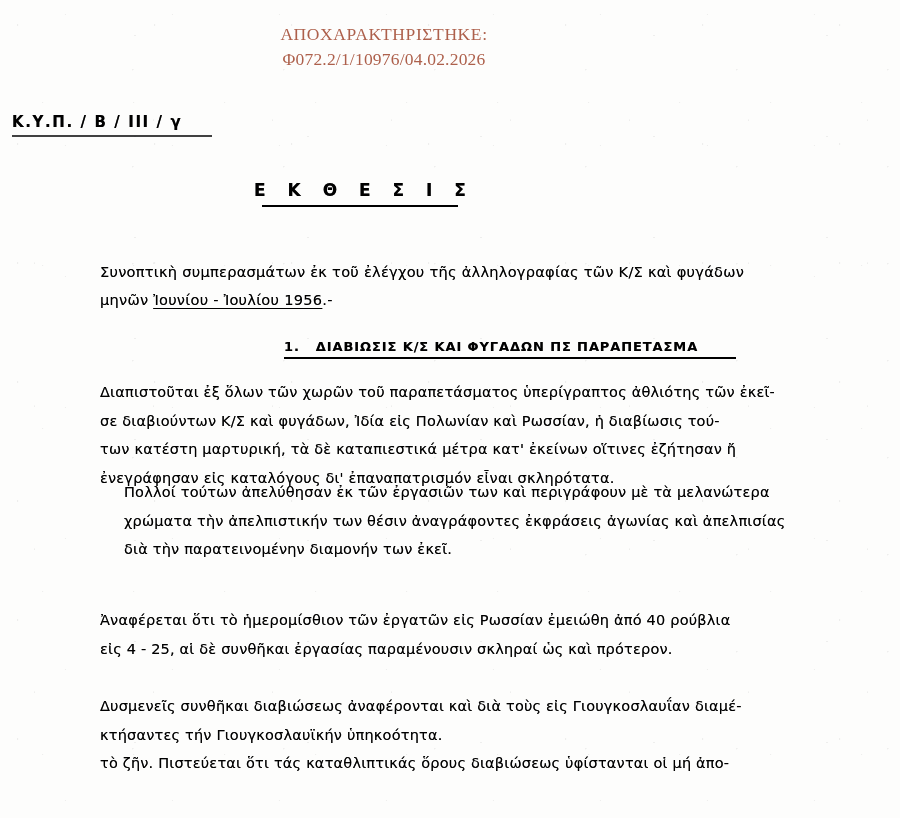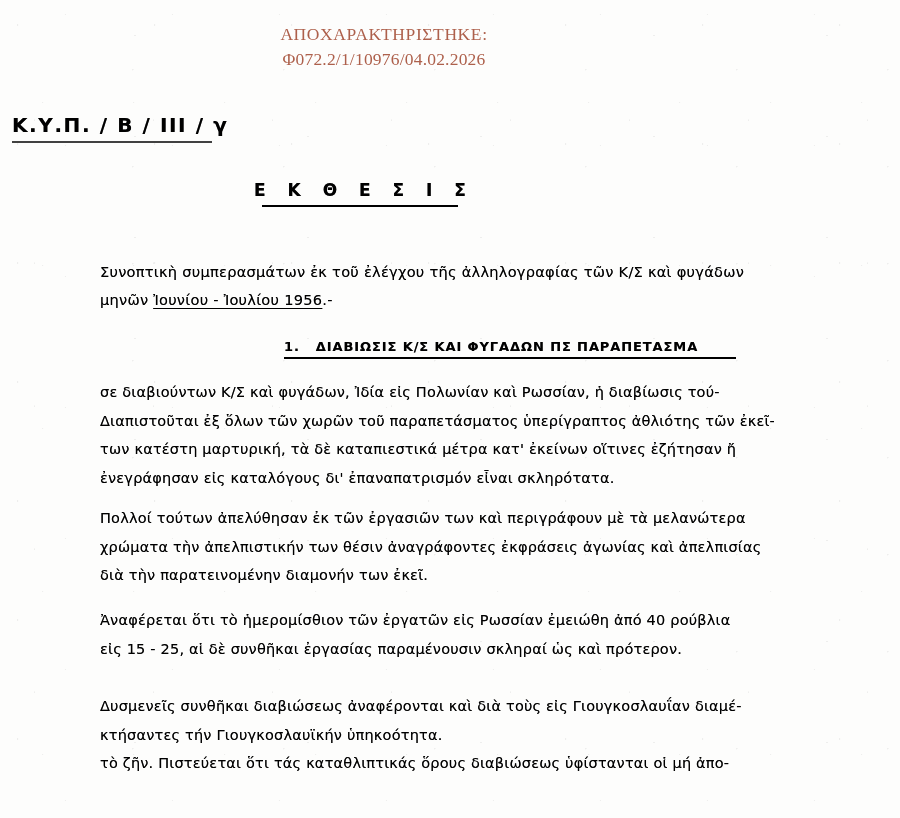--- a/index.html
+++ b/index.html
@@ -52,21 +52,21 @@
   
   .inky {
     filter: blur(0.32px) contrast(1.45) saturate(0);
     text-shadow: 0 0 0.6px rgba(0,0,0,0.55);
   }
 
   .ref-code {
     position: absolute;
     left: 12px;
     top: 113px;
-    font-size: 20px;
+    font-size: 15px;
     letter-spacing: 1.6px;
     font-weight: 700;
   }
   .ref-code .ul {
     display: block;
     width: 200px;
     height: 2px;
     background: #2a2a2a;
     margin-top: 4px;
     opacity: 0.75;
@@ -129,21 +129,21 @@
 
   .body-block {
     position: absolute;
     left: 100px;
     width: 760px;
     font-size: 14.5px;
     line-height: 28.5px;
     letter-spacing: 0.2px;
   }
   #para-1 { top: 378px; }
-  #para-2 { top: 504px; }
+  #para-2 { top: 478px; margin-left: 24px; }
   #para-3 { top: 606px; }
   #para-4 { top: 692px; }
 
   .body-block p {
     margin: 0;
     white-space: nowrap;
   }
 
   
   .speckle {
@@ -185,33 +185,33 @@
     <div>Συνοπτικὴ συμπερασμάτων ἐκ τοῦ ἐλέγχου τῆς ἀλληλογραφίας τῶν Κ/Σ καὶ φυγάδων</div>
     <div><span>μηνῶν </span><span class="u">Ἰουνίου - Ἰουλίου 1956</span><span>.-</span></div>
   </div>
 
   <div class="section-heading typed inky" style="color: rgb(17, 17, 17);">
     <span class="num">1.</span><span>ΔΙΑΒΙΩΣΙΣ Κ/Σ ΚΑΙ ΦΥΓΑΔΩΝ ΠΣ ΠΑΡΑΠΕΤΑΣΜΑ</span>
     <span class="ul"></span>
   </div>
 
   <div class="body-block typed inky" id="para-1" style="color: rgb(17, 17, 17);">
+      <p>Διαπιστοῦται ἐξ ὅλων τῶν χωρῶν τοῦ παραπετάσματος ὑπερίγραπτος ἀθλιότης τῶν ἐκεῖ-</p>
       <p>σε διαβιούντων Κ/Σ καὶ φυγάδων, Ἰδία εἰς Πολωνίαν καὶ Ρωσσίαν, ἡ διαβίωσις τού-</p>
-      <p>Διαπιστοῦται ἐξ ὅλων τῶν χωρῶν τοῦ παραπετάσματος ὑπερίγραπτος ἀθλιότης τῶν ἐκεῖ-</p>
       <p>των κατέστη μαρτυρική, τὰ δὲ καταπιεστικά μέτρα κατ' ἐκείνων οἵτινες ἐζήτησαν ἤ</p>
       <p>ἐνεγράφησαν εἰς καταλόγους δι' ἐπαναπατρισμόν εἶναι σκληρότατα.</p>
     </div>
   <div class="body-block typed inky" id="para-2" style="color: rgb(17, 17, 17);">
       <p>Πολλοί τούτων ἀπελύθησαν ἐκ τῶν  ἐργασιῶν των καὶ περιγράφουν μὲ τὰ μελανώτερα</p>
       <p>χρώματα τὴν ἀπελπιστικήν των θέσιν ἀναγράφοντες ἐκφράσεις ἀγωνίας καὶ ἀπελπισίας</p>
       <p>διὰ τὴν παρατεινομένην διαμονήν των ἐκεῖ.</p>
     </div>
   <div class="body-block typed inky" id="para-3" style="color: rgb(17, 17, 17);">
       <p>Ἀναφέρεται ὅτι τὸ ἡμερομίσθιον τῶν ἐργατῶν εἰς Ρωσσίαν  ἐμειώθη ἀπό 40 ρούβλια</p>
-      <p>εἰς 15 - 25, αἱ δὲ συνθῆκαι ἐργασίας παραμένουσιν σκληραί ὡς καὶ πρότερον.</p>
+      <p>εἰς 4 - 25, αἱ δὲ συνθῆκαι ἐργασίας παραμένουσιν σκληραί ὡς καὶ πρότερον.</p>
     </div>
   <div class="body-block typed inky" id="para-4" style="color: rgb(17, 17, 17);">
       <p>Δυσμενεῖς συνθῆκαι διαβιώσεως ἀναφέρονται καὶ διὰ τοὺς εἰς Γιουγκοσλαυΐαν διαμέ-</p>
       <p>κτήσαντες τήν Γιουγκοσλαυϊκήν ὑπηκοότητα.</p>
       <p>τὸ ζῆν. Πιστεύεται ὅτι τάς καταθλιπτικάς ὅρους διαβιώσεως ὑφίστανται οἱ μή ἀπο-</p>
     </div>
 
   <div class="speckle"></div>
 </div>
 

